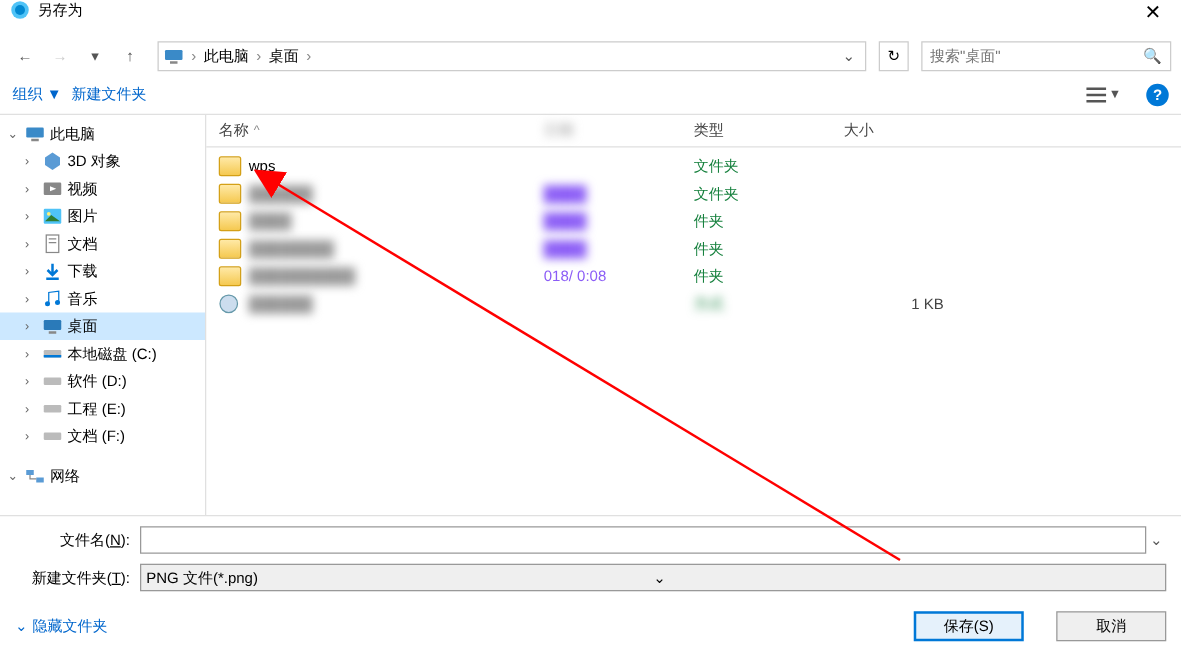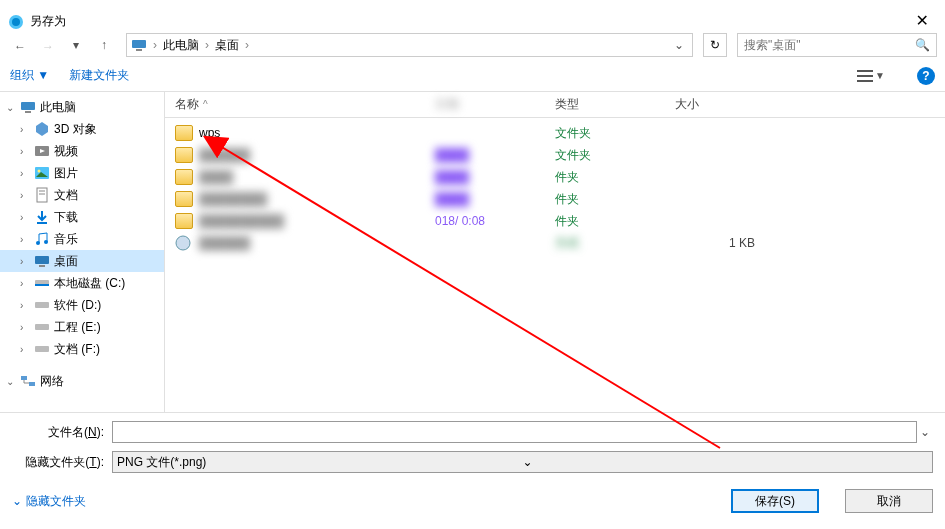--- a/index.html
+++ b/index.html
@@ -1,35 +1,35 @@
 <!DOCTYPE html>
 <html><head>
 <meta charset="utf-8">
 <style>
 * { box-sizing: border-box; margin: 0; padding: 0; font-family: "Microsoft YaHei", "Segoe UI", sans-serif; font-size: 12px; }
 body { background: #fff; width: 945px; height: 529px; overflow: hidden; position: relative; }
-.titlebar { height: 30px; display: flex; align-items: flex-end; padding: 0 8px; }
+.titlebar { height: 30px; display: flex; align-items: flex-start; padding: 0 8px; }
 .titlebar .app-icon { width: 16px; height: 16px; margin-right: 6px; }
 .titlebar .title { flex: 1; font-size: 12px; }
 .titlebar .close { font-size: 16px; padding: 0 8px; cursor: pointer; }
 .navbar { height: 30px; display: flex; align-items: center; padding: 0 8px; gap: 4px; }
 .nav-btn { width: 24px; height: 24px; display: flex; align-items: center; justify-content: center; color: #555; cursor: pointer; }
 .nav-btn.disabled { color: #ccc; }
 .addressbar { flex: 1; height: 24px; border: 1px solid #ccc; display: flex; align-items: center; padding: 0 4px; margin: 0 6px; }
 .addressbar .pc-icon { width: 16px; height: 16px; margin-right: 4px; }
 .crumb { display: flex; align-items: center; gap: 2px; }
 .crumb span { padding: 0 2px; }
 .crumb .sep { color: #888; }
 .addr-spacer { flex: 1; }
 .addr-drop { color: #555; padding: 0 4px; }
 .refresh-btn { width: 24px; height: 24px; border: 1px solid #ccc; display: flex; align-items: center; justify-content: center; margin-right: 6px; }
 .searchbox { width: 200px; height: 24px; border: 1px solid #ccc; display: flex; align-items: center; padding: 0 6px; color: #888; }
 .searchbox input { border: none; outline: none; flex: 1; color: #888; }
 .searchbox .mag { color: #555; }
-.toolbar { height: 32px; border-bottom: 1px solid #e0e0e0; display: flex; align-items: center; padding: 0 10px; gap: 20px; background: #fff; }
+.toolbar { height: 32px; border-bottom: 1px solid #e0e0e0; display: flex; align-items: center; padding: 0 10px; gap: 8px; background: #fff; }
 .toolbar .tool-link { color: #0066cc; cursor: pointer; }
 .toolbar .spacer { flex: 1; }
 .toolbar .view-icon { display: flex; align-items: center; gap: 2px; color: #555; }
 .toolbar .help-icon { width: 18px; height: 18px; background: #0078d7; color: #fff; border-radius: 50%; display: flex; align-items: center; justify-content: center; font-weight: bold; margin-left: 12px; }
 .body-area { display: flex; height: 320px; }
 .sidebar { width: 165px; border-right: 1px solid #e0e0e0; overflow-y: auto; padding-top: 4px; }
 .tree-item { display: flex; align-items: center; height: 22px; padding-left: 6px; gap: 4px; cursor: pointer; }
 .tree-item.selected { background: #cce8ff; }
 .tree-item .chev { width: 10px; color: #666; font-size: 10px; }
 .tree-item .icon { width: 16px; height: 16px; display: flex; align-items: center; justify-content: center; }
@@ -323,21 +323,21 @@
   </div>
 </div>
 
 <div class="bottom-area">
   <div class="field-row">
     <label><span>文件名(</span><span class="underline">N</span>):</label>
     <input type="text" value="" style="">
     <span style="width:16px;text-align:center;color:#555">⌄</span>
   </div>
   <div class="field-row">
-    <label><span>隐藏文件夹(</span><span class="underline">T</span>):</label>
+    <label><span>新建文件夹(</span><span class="underline">T</span>):</label>
     <div class="combo">
       <span>PNG 文件(*.png)</span>
       <span>⌄</span>
     </div>
   </div>
   <div class="footer-row">
     <span class="hide-link">
         <span>⌄</span>
         <span>隐藏文件夹</span>
       </span>

